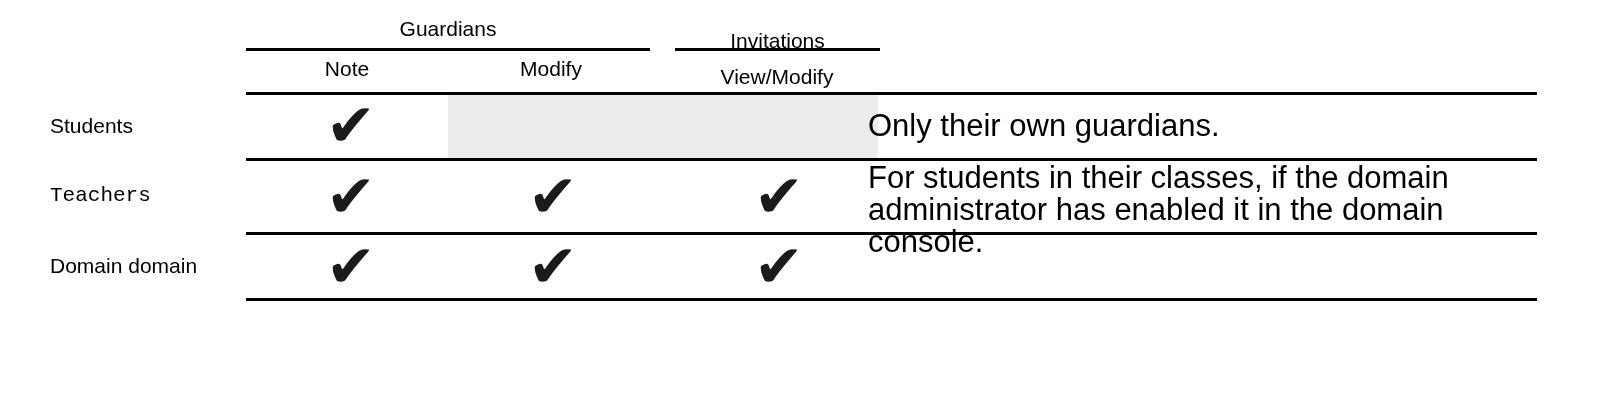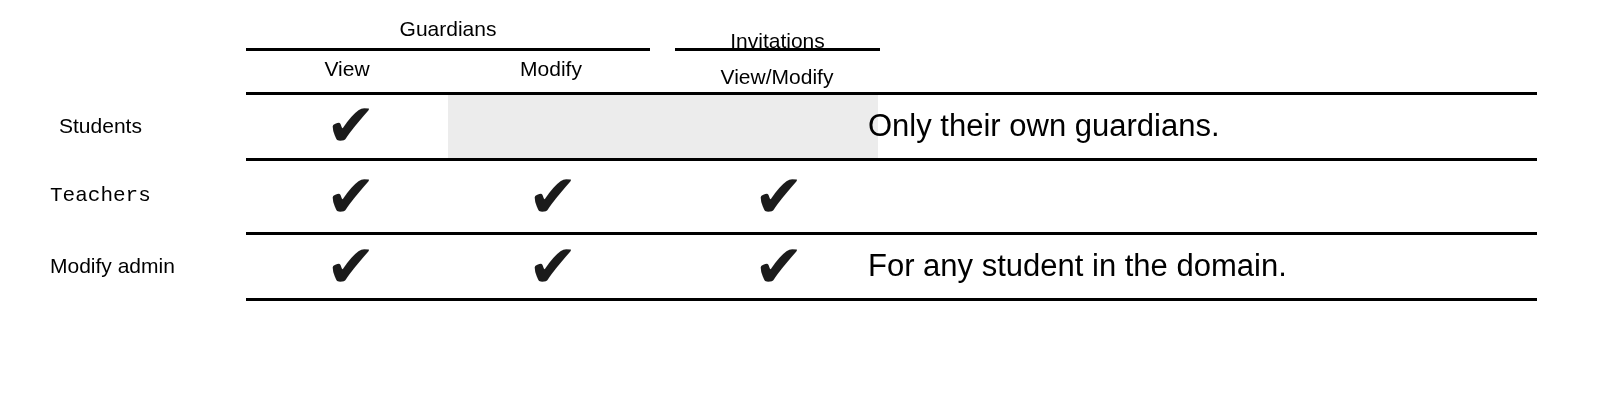--- a/index.html
+++ b/index.html
@@ -43,21 +43,21 @@
   .rule-row2   { left: 246px; top: 232px; width: 1291px; }
   .rule-bottom { left: 246px; top: 298px; width: 1291px; }
   
   .disabled-cell {
     position: absolute;
     left: 448px; top: 95px;
     width: 430px; height: 63px;
     background: #ececec;
   }
   
-  .lbl-students { left: 50px; top: 110px; margin-left: 9px; }
+  .lbl-students { left: 50px; top: 110px; }
   .lbl-teachers { left: 50px; top: 180px; font-family: Liberation Mono, monospace; }
   .lbl-admin    { left: 50px; top: 250px; }
   
   .check {
     position: absolute;
     font-size: 60px;
     line-height: 1;
     color: #1b1b1b;
     transform: translate(-50%, -50%);
     font-family: "DejaVu Sans", sans-serif;
@@ -87,40 +87,40 @@
 <body>
 
 <div id="canvas">
 
   <div class="txt center grp-guardians">Guardians</div>
   <div class="txt center grp-invitations">Invitations</div>
 
   <div class="rule rule-guardians"></div>
   <div class="rule rule-invitations"></div>
 
-  <div class="txt center sub-view">View</div>
+  <div class="txt center sub-view">Note</div>
   <div class="txt center sub-modify">Modify</div>
   <div class="txt center sub-viewmodify">View/Modify</div>
 
   <div class="rule rule-header"></div>
 
   <div class="disabled-cell"></div>
 
   <div class="txt lbl-students">Students</div>
   <span class="check chk-s-gv">✔</span>
   <div class="note note-students">Only their own guardians.</div>
   <div class="rule rule-row1"></div>
 
   <div class="txt lbl-teachers">Teachers</div>
   <span class="check chk-t-gv">✔</span>
   <span class="check chk-t-gm">✔</span>
   <span class="check chk-t-iv">✔</span>
+  <div class="note note-teachers">For students in their classes, if the domain administrator has enabled it in the domain console.</div>
   <div class="rule rule-row2"></div>
 
-  <div class="txt lbl-admin">Modify admin</div>
+  <div class="txt lbl-admin">Domain domain</div>
   <span class="check chk-a-gv">✔</span>
   <span class="check chk-a-gm">✔</span>
   <span class="check chk-a-iv">✔</span>
-  <div class="note note-admin">For any student in the domain.</div>
   <div class="rule rule-bottom"></div>
 
 
 </div>
 
 </body></html>

